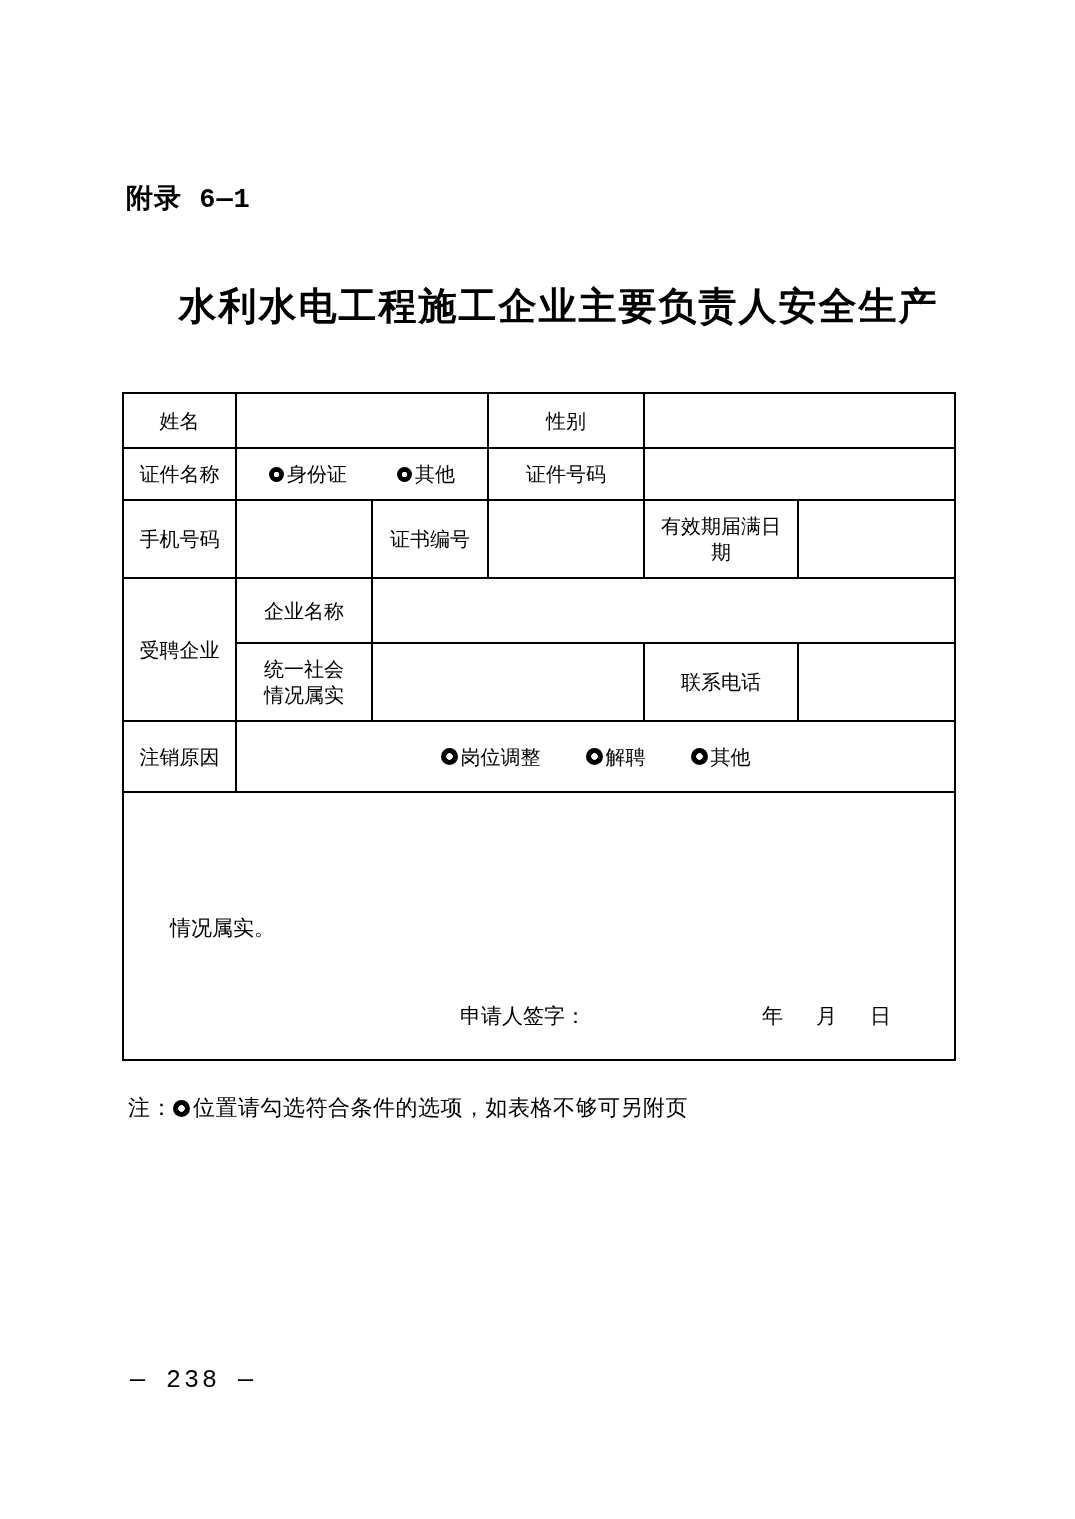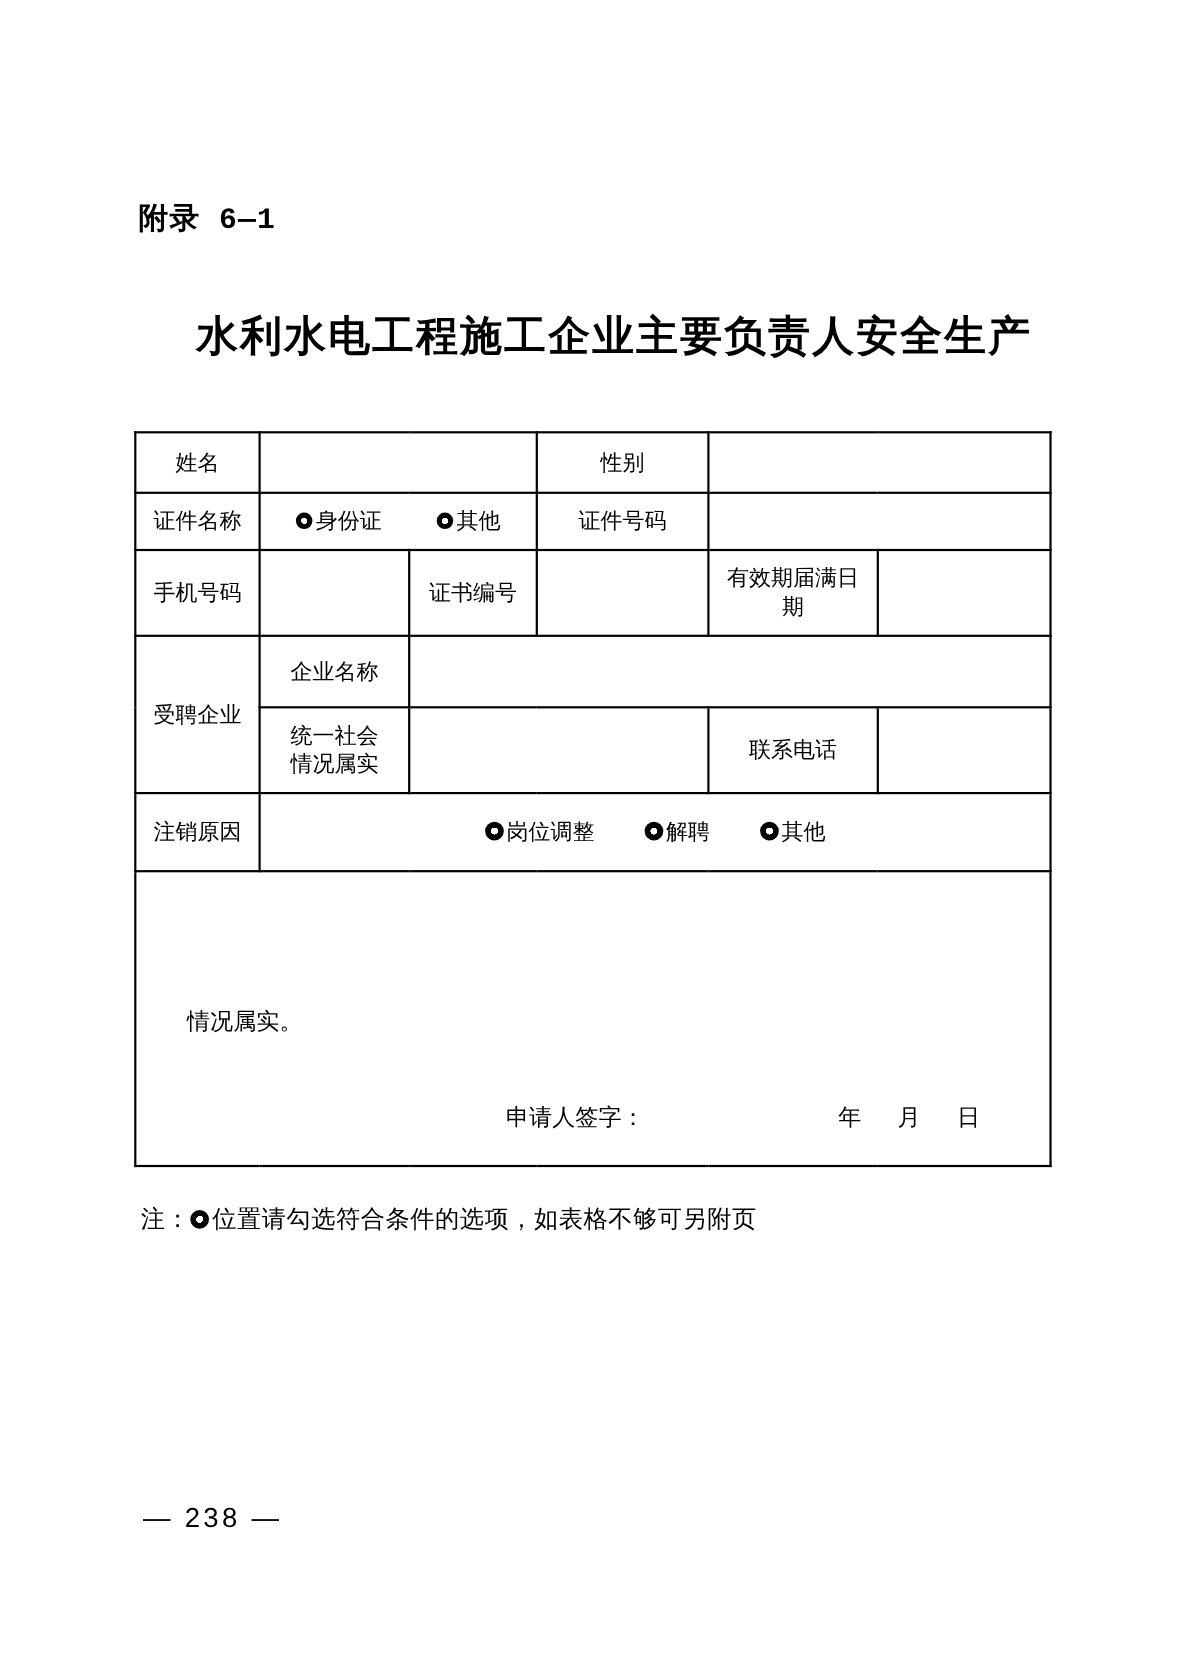--- a/index.html
+++ b/index.html
@@ -54,21 +54,21 @@
   }
   .sig-gap { display:inline-block; width:176px; }
   .date-gap { display:inline-block; width:33px; }
   .note {
     position:absolute; left:128px; top:1093px;
     font-size:22px; letter-spacing:0.5px;
   }
   .note .donut { width:17px; height:17px; vertical-align:-2px; }
   .page-number {
     position:absolute; left:130px; top:1366px;
-    font-family:Liberation Sans, sans-serif;
+    font-family:Liberation Mono, monospace;
     font-size:25px; letter-spacing:3px;
   }
 </style>
 </head>
 <body>
 
 <div class="appendix">附录 6—1</div>
 
 <div class="title">
   <div>水利水电工程施工企业主要负责人安全生产</div>

